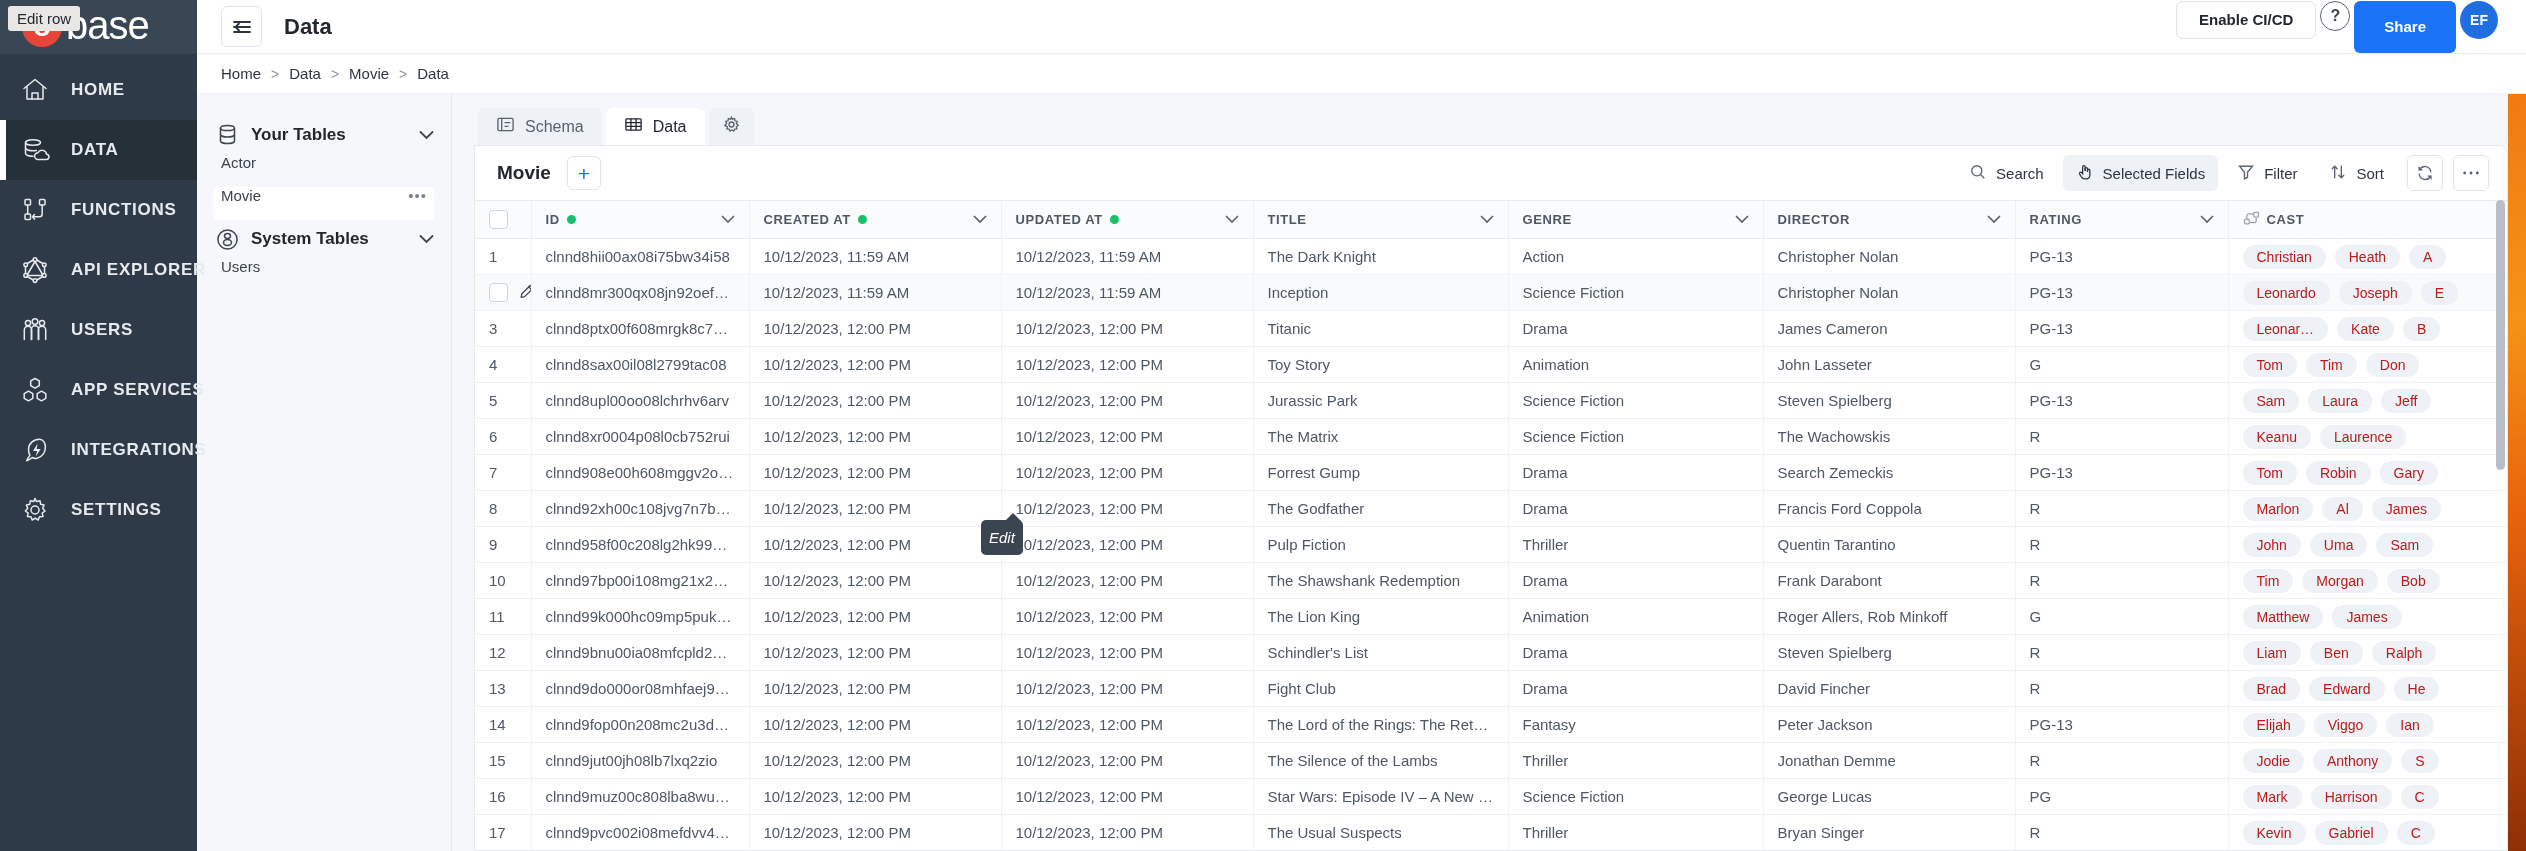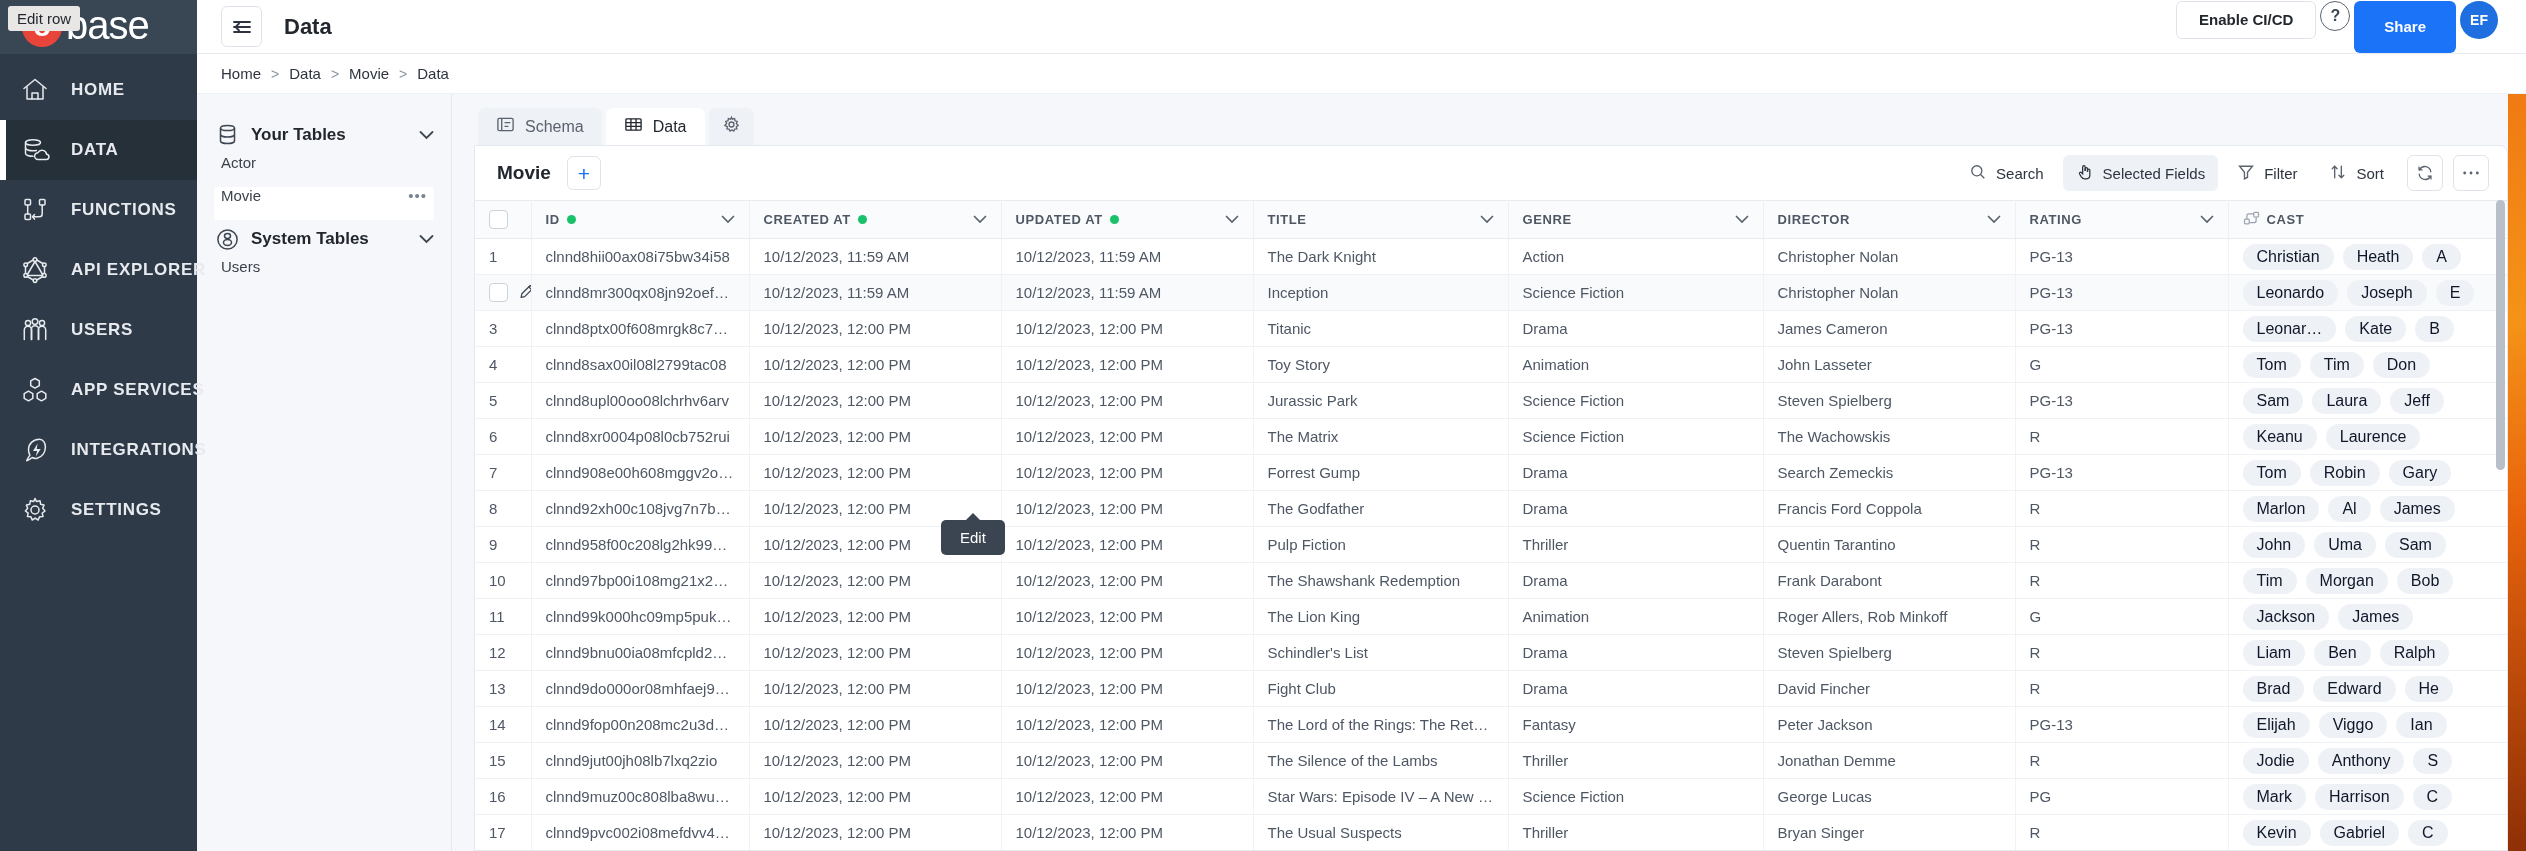--- a/index.html
+++ b/index.html
@@ -196,27 +196,27 @@
   }
   tr.hl td { background:#f8fafc; }
   td.c-idx { color:#8b94a1; font-size:14px; text-align:left; padding-left:20px; position:relative; }
   .chk {
     width:19px; height:19px; border:1px solid #ccd3db; border-radius:4px; background:#fff;
     display:inline-block; vertical-align:middle; cursor:pointer;
   }
   .chipwrap { display:flex; gap:9px; align-items:center; }
   .chip {
     background:#eef1f5; border-radius:14px; padding: 4px 14px;
-    font-size:16px; color:#0f172a; white-space:nowrap;
+    font-size:14px; color:#b91c1c; white-space:nowrap;
   }
   .pencil { position:absolute; left:44px; top:50%; transform:translateY(-50%); cursor:pointer; }
   .tooltip {
-    position:absolute; left: 466px; top: 320px; z-index: 20;
+    position:absolute; left: 506px; top: 320px; z-index: 20;
     background:#3b4552; color:#fff; font-size:15px;
-    padding: 9px 19px; border-radius:5px;
+    padding: 9px 8px; border-radius:5px;font-style:italic;
   }
   .tooltip::before {
     content:""; position:absolute; top:-7px; left: 24px;
     border-left:8px solid transparent; border-right:8px solid transparent;
     border-bottom:8px solid #3b4552;
   }
   
   .vscroll {
     position:absolute; right: 2px; top: 0; width: 9px; height: 270px;
     background:#b9bfc8; border-radius:5px;
@@ -753,21 +753,21 @@
                     <td class="c-idx"><span>11</span></td>
                     <td>clnnd99k000hc09mp5pukfjib</td>
                     <td>10/12/2023, 12:00 PM</td>
                     <td>10/12/2023, 12:00 PM</td>
                     <td>The Lion King</td>
                     <td>Animation</td>
                     <td>Roger Allers, Rob Minkoff</td>
                     <td>G</td>
                     <td>
                       <div class="chipwrap">
-                        <span class="chip">Jackson</span>
+                        <span class="chip">Matthew</span>
                         <span class="chip">James</span>
                       </div>
                     </td>
                   </tr>
                   <tr class="">
                     <td class="c-idx"><span>12</span></td>
                     <td>clnnd9bnu00ia08mfcpld20q6</td>
                     <td>10/12/2023, 12:00 PM</td>
                     <td>10/12/2023, 12:00 PM</td>
                     <td>Schindler's List</td>

